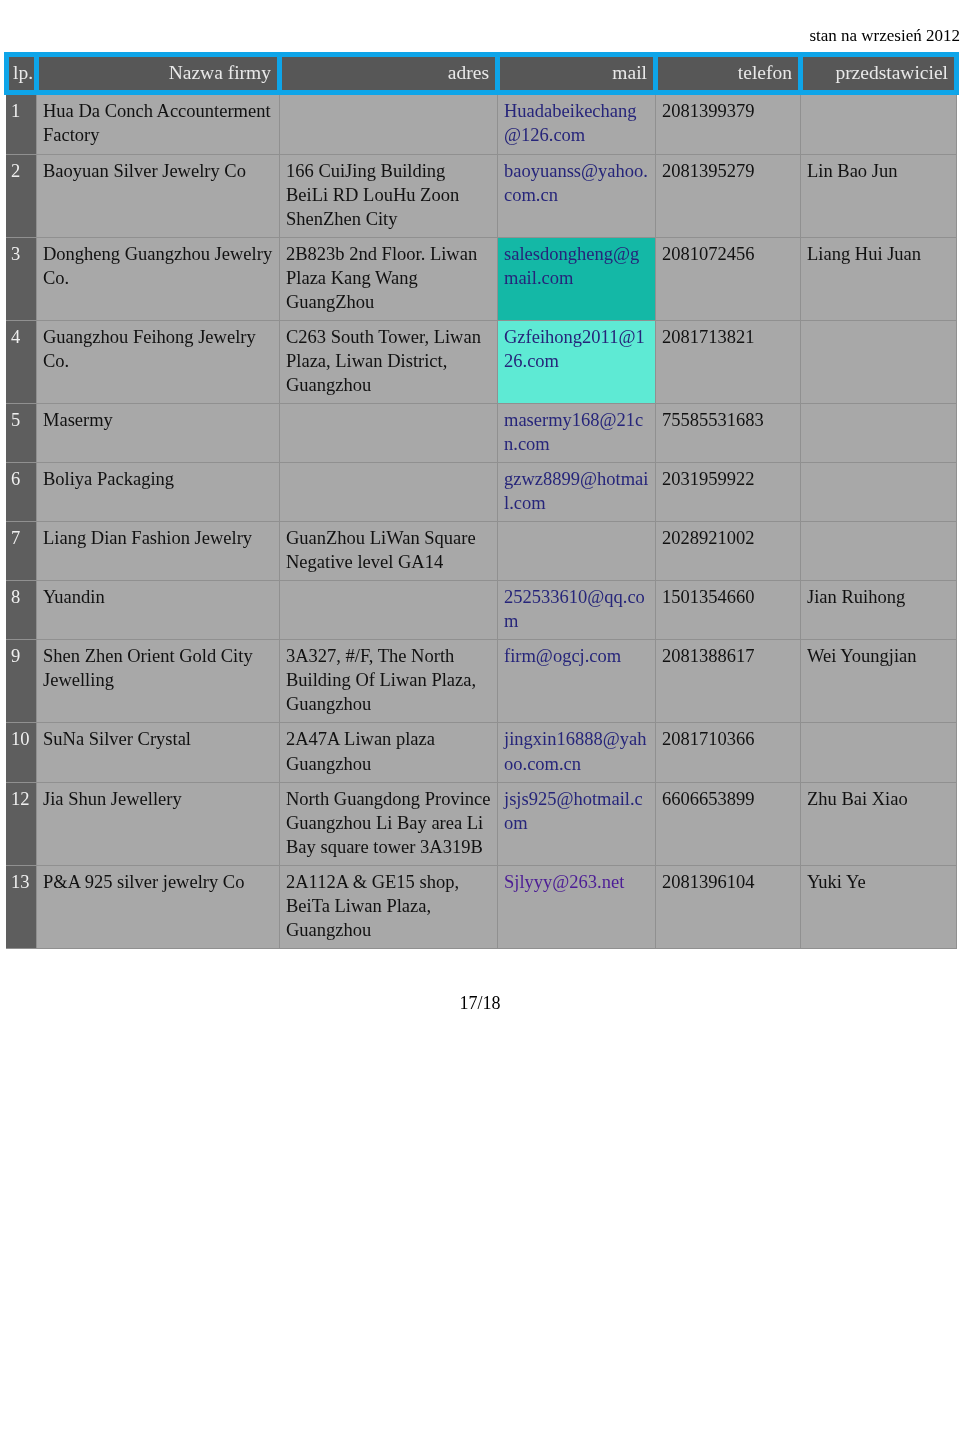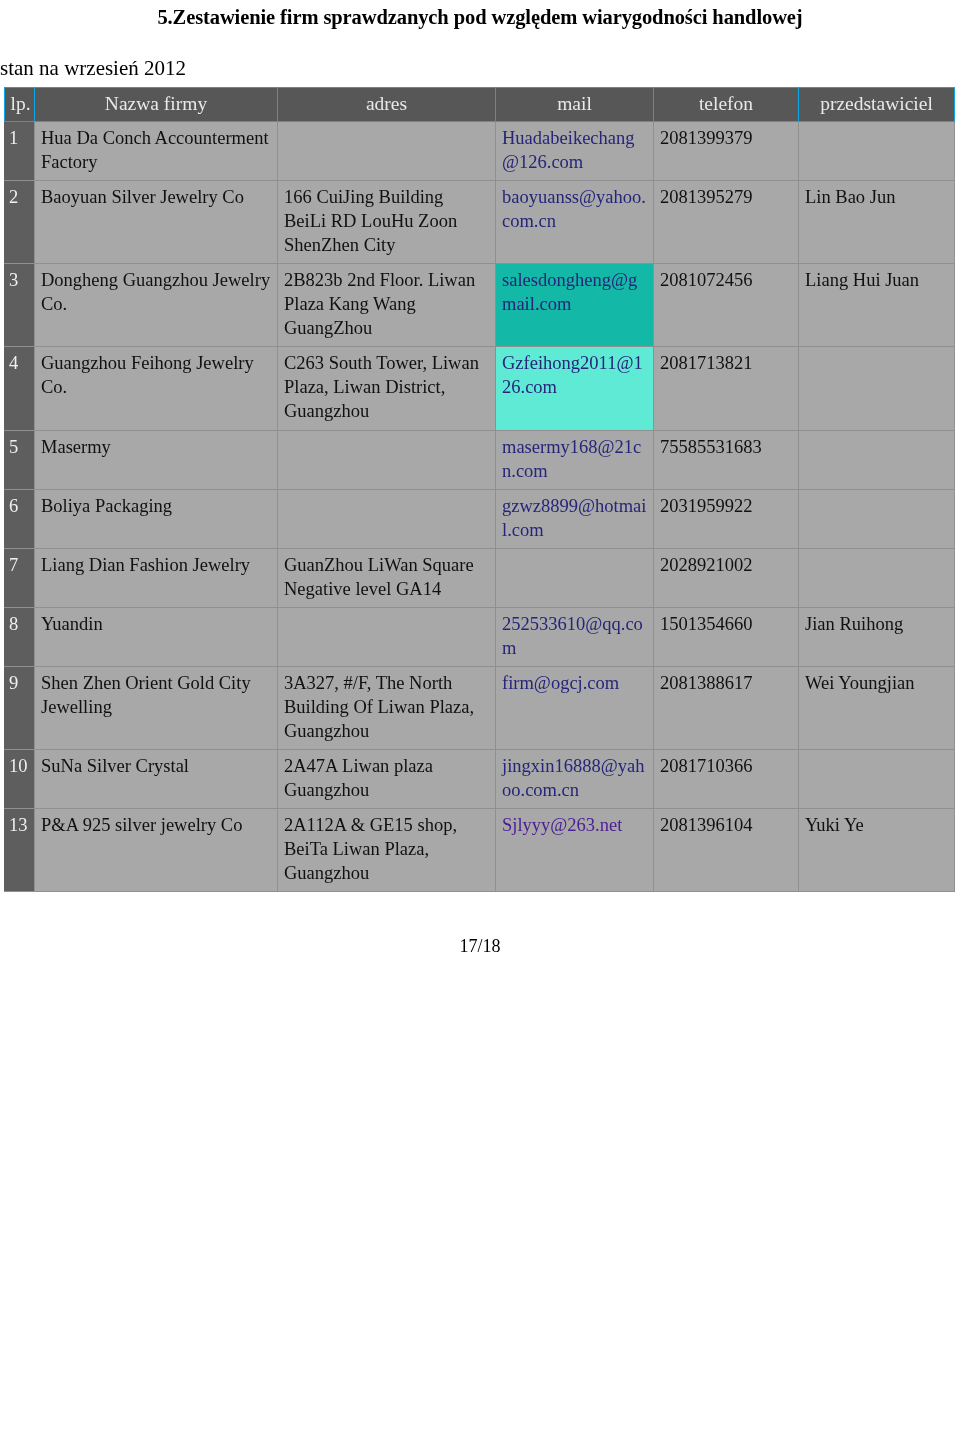--- a/index.html
+++ b/index.html
@@ -27,22 +27,22 @@
     text-align: center;
     font-weight: bold;
     font-size: 20.5px;
     letter-spacing: -0.1px;
     padding-top: 6px;
     line-height: 1.15;
     color: #000;
   }
 
   .subtitle {
-    text-align: left;
-    font-size: 21px;
+    text-align: right;
+    font-size: 17px;
     margin-top: 26px;
     margin-bottom: 6px;
     color: #000;
   }
 
   table.data-table {
     border-collapse: collapse;
     width: 950px;
     margin: 0 0 0 4px;
     table-layout: fixed;
@@ -53,24 +53,24 @@
   table.data-table col.c-name     { width: 243px; }
   table.data-table col.c-adres    { width: 218px; }
   table.data-table col.c-mail     { width: 158px; }
   table.data-table col.c-tel      { width: 145px; }
   table.data-table col.c-rep      { width: 156px; }
 
   table.data-table thead th {
     background: #575757;
     color: #e9e9e9;
     font-weight: normal;
-    text-align: center;
+    text-align: right;
     vertical-align: middle;
     padding: 5px 6px 7px 6px;
-    border: 1px solid #0ea5e9;
+    border: 5px solid #0ea5e9;
     font-size: 19.5px;
     line-height: 1.1;
   }
   table.data-table thead th.th-lp {
     padding-left: 4px;
     padding-right: 2px;
   }
 
   table.data-table tbody td {
     background: #a8a8a8;
@@ -109,21 +109,20 @@
     font-size: 18px;
     margin-top: 44px;
     color: #000;
   }
 </style>
 </head>
 <body style="background: rgb(255, 255, 255);">
 
 <div class="page">
 
-  <div class="doc-title">5.Zestawienie firm sprawdzanych pod względem wiarygodności handlowej</div>
 
   <div class="subtitle">stan na wrzesień 2012</div>
 
   <table class="data-table">
     <colgroup>
       <col class="c-lp">
       <col class="c-name">
       <col class="c-adres">
       <col class="c-mail">
       <col class="c-tel">
@@ -214,20 +213,28 @@
         </tr>
         <tr>
           <td class="cell-lp" style="background: rgb(94, 94, 94); border-left-color: rgb(94, 94, 94); color: rgb(240, 240, 240);">10</td>
           <td class="cell-name" style="background: rgb(168, 168, 168);">SuNa Silver Crystal</td>
           <td class="cell-adres" style="background: rgb(168, 168, 168);">2A47A Liwan plaza Guangzhou</td>
           <td class="cell-mail" style="background: rgb(168, 168, 168); color: rgb(38, 37, 122);">jingxin16888@yahoo.com.cn</td>
           <td class="cell-tel" style="background: rgb(168, 168, 168);">2081710366</td>
           <td class="cell-rep" style="background: rgb(168, 168, 168);"></td>
         </tr>
         <tr>
+          <td class="cell-lp" style="background: rgb(94, 94, 94); border-left-color: rgb(94, 94, 94); color: rgb(240, 240, 240);">12</td>
+          <td class="cell-name" style="background: rgb(168, 168, 168);">Jia Shun Jewellery</td>
+          <td class="cell-adres" style="background: rgb(168, 168, 168);">North Guangdong Province Guangzhou Li Bay area Li Bay square tower 3A319B</td>
+          <td class="cell-mail" style="background: rgb(168, 168, 168); color: rgb(38, 37, 122);">jsjs925@hotmail.com</td>
+          <td class="cell-tel" style="background: rgb(168, 168, 168);">6606653899</td>
+          <td class="cell-rep" style="background: rgb(168, 168, 168);">Zhu Bai Xiao</td>
+        </tr>
+        <tr>
           <td class="cell-lp" style="background: rgb(94, 94, 94); border-left-color: rgb(94, 94, 94); color: rgb(240, 240, 240);">13</td>
           <td class="cell-name" style="background: rgb(168, 168, 168);">P&amp;A 925 silver jewelry Co</td>
           <td class="cell-adres" style="background: rgb(168, 168, 168);">2A112A &amp; GE15 shop, BeiTa Liwan Plaza, Guangzhou</td>
           <td class="cell-mail" style="background: rgb(168, 168, 168); color: #4c1d95; margin-top: 39px;">Sjlyyy@263.net</td>
           <td class="cell-tel" style="background: rgb(168, 168, 168);">2081396104</td>
           <td class="cell-rep" style="background: rgb(168, 168, 168);">Yuki Ye</td>
         </tr>
       </tbody>
   </table>
 

